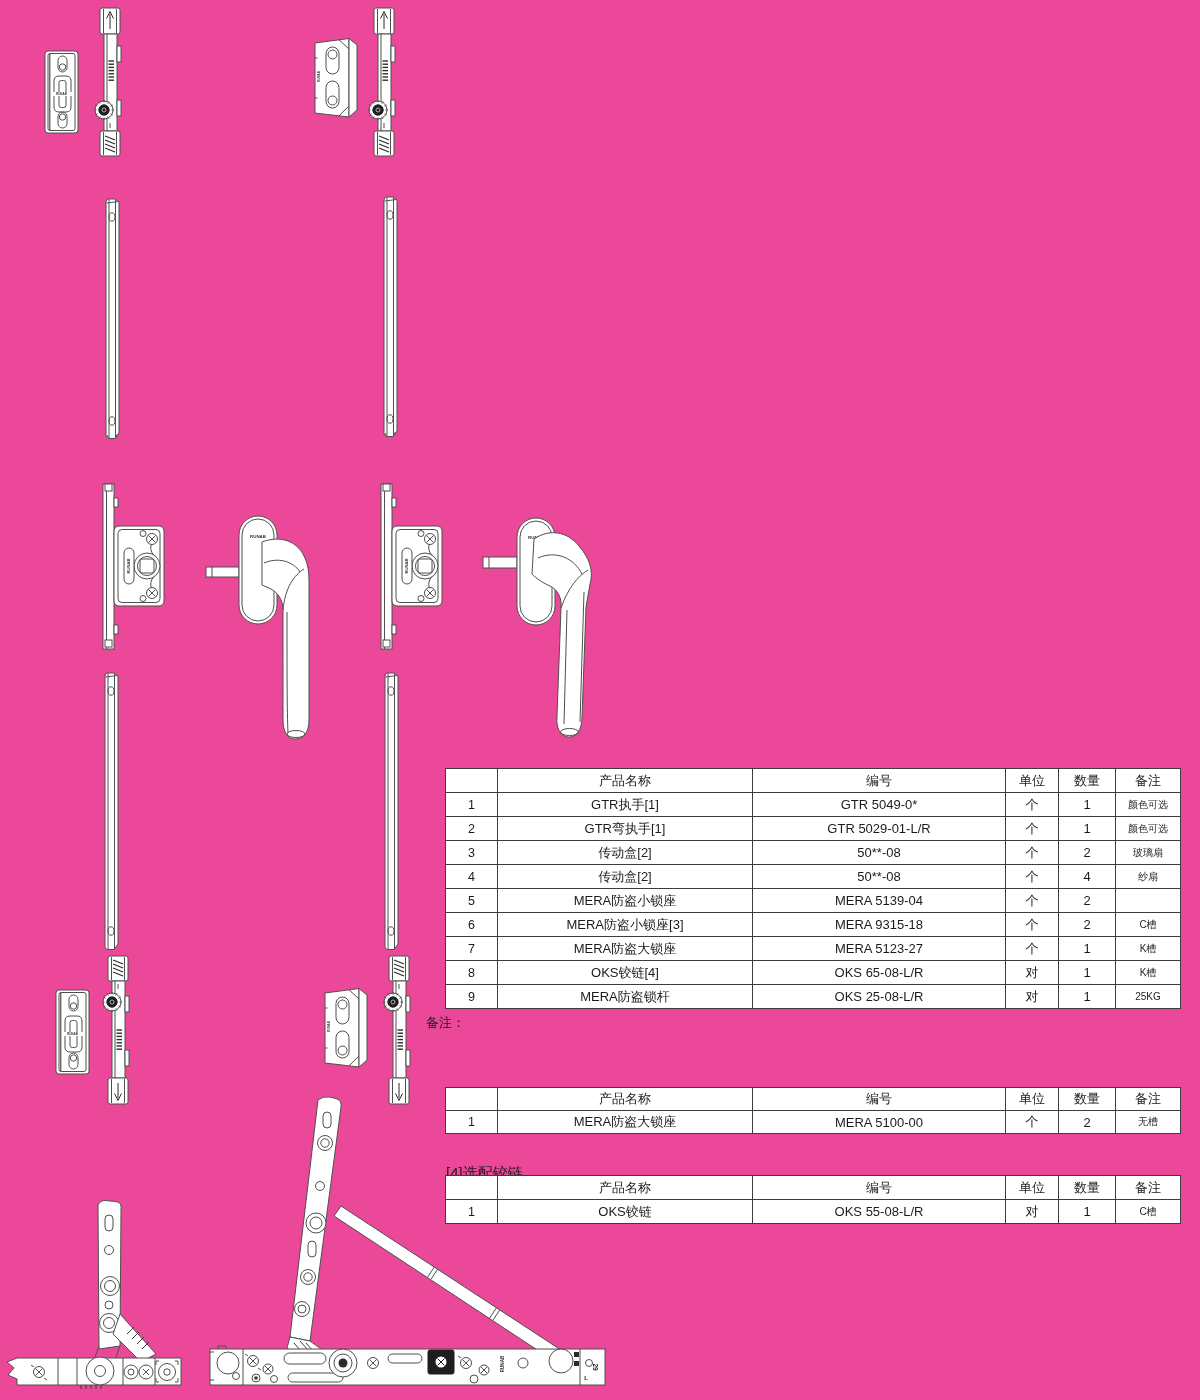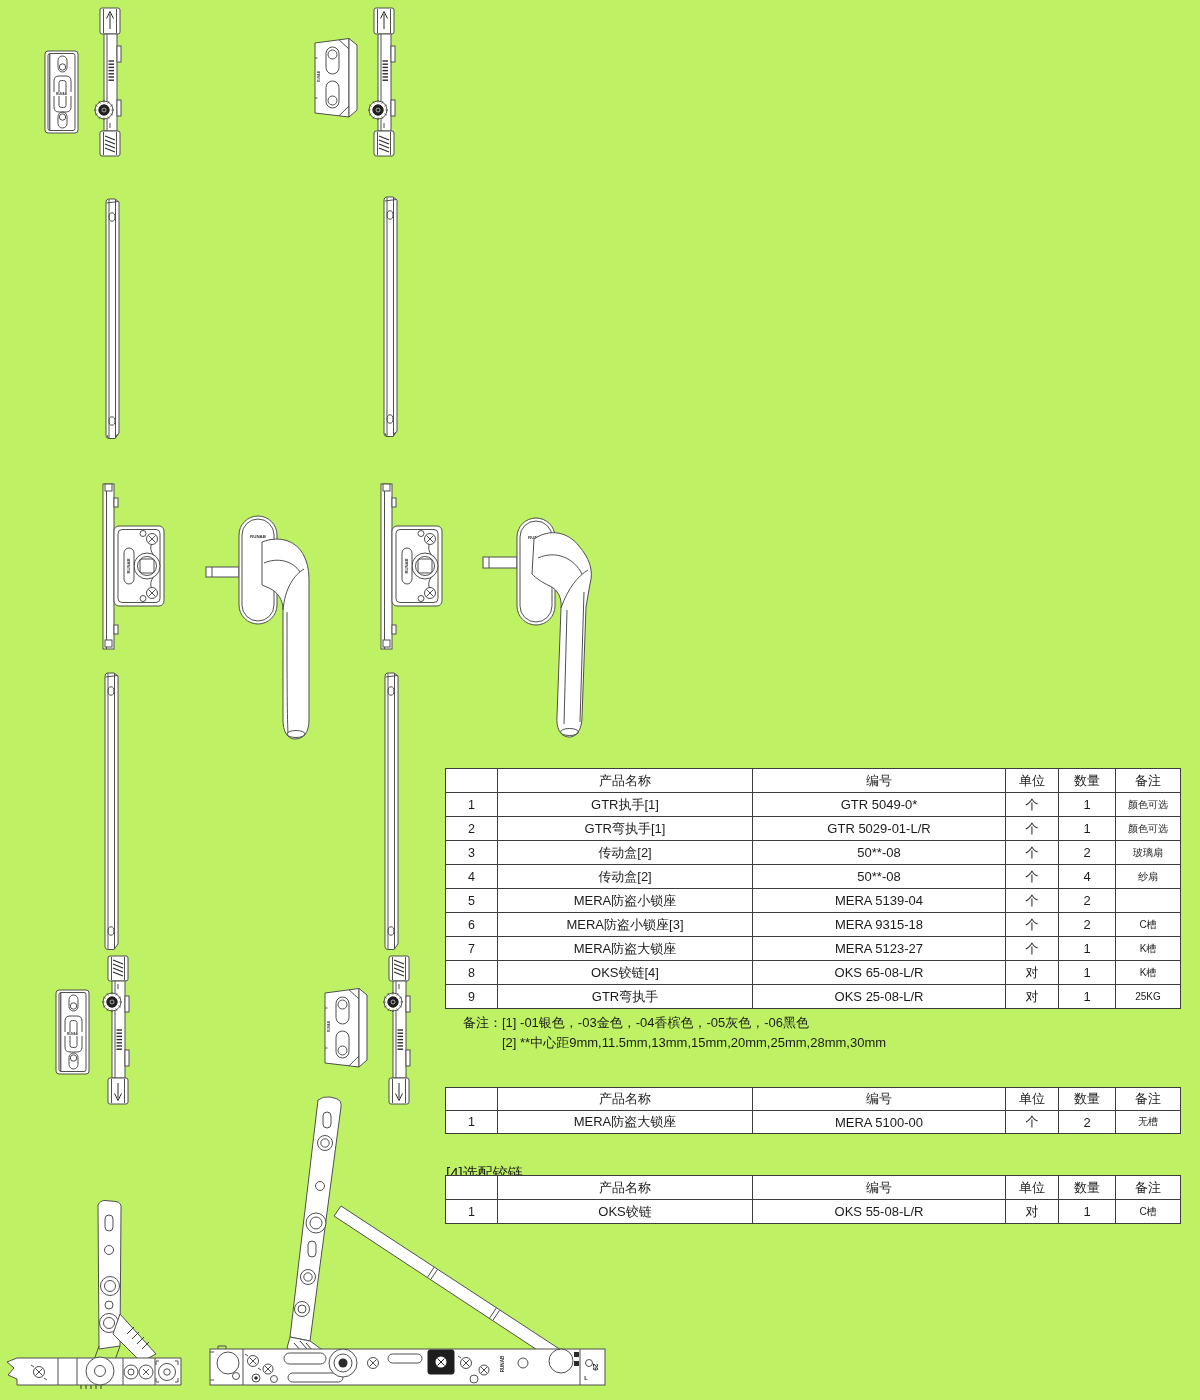--- a/index.html
+++ b/index.html
@@ -1,16 +1,16 @@
 <!DOCTYPE html>
 <html><head>
 <meta charset="utf-8">
 <style>
   html,body{margin:0;padding:0;background:#ffffff;font-family:"Liberation Sans",sans-serif;}
-  #canvas{position:relative;width:1200px;height:1400px;background:#bef264;overflow:hidden;}
+  #canvas{position:relative;width:1200px;height:1400px;background:#ec4899;overflow:hidden;}
   .part{position:absolute;display:block;}
   .ln{fill:none;stroke:#4f4f4f;stroke-width:1;}
   .lnw{fill:#ffffff;stroke:#4f4f4f;stroke-width:1;}
   .dk{stroke:#2b2b2b;}
   .tbl{position:absolute;border-collapse:collapse;table-layout:fixed;background:#fff;}
   .tbl th,.tbl td{border:1px solid #3c3c3c;text-align:center;vertical-align:middle;
       font-size:13px;font-weight:normal;color:#1b1b1b;padding:0 2px;white-space:nowrap;overflow:hidden;}
   .tbl-main th,.tbl-main td{height:23px;}
   .tbl-screen th,.tbl-screen td{height:22px;}
   .tbl-opt th,.tbl-opt td{height:23px;}
@@ -634,35 +634,31 @@
         <tr>
           <td>8</td>
           <td>OKS铰链[4]</td>
           <td>OKS 65-08-L/R</td>
           <td>对</td>
           <td>1</td>
           <td>K槽</td>
         </tr>
         <tr>
           <td>9</td>
-          <td>GTR弯执手</td>
+          <td>MERA防盗锁杆</td>
           <td>OKS 25-08-L/R</td>
           <td>对</td>
           <td>1</td>
           <td>25KG</td>
         </tr>
       </tbody>
 </table>
 
-<div class="notes" style="left:463px;top:1013px;width:720px">
+<div class="notes" style="left:426px;top:1013px;width:720px">
   <span class="pfx">备注：</span>
-  <div>
-    <div>[1] -01银色，-03金色，-04香槟色，-05灰色，-06黑色</div>
-    <div>[2] **中心距9mm,11.5mm,13mm,15mm,20mm,25mm,28mm,30mm</div>
-  </div>
 </div>
 
 <div class="sec-label" style="left:446px;top:1063px">[3]平槽纱扇</div>
 <table class="tbl tbl-screen" style="left:445px;top:1087px;width:735px">
   <colgroup>
     <col style="width:52px">
         <col style="width:255px">
         <col style="width:253px">
     <col style="width:53px">
         <col style="width:57px">

